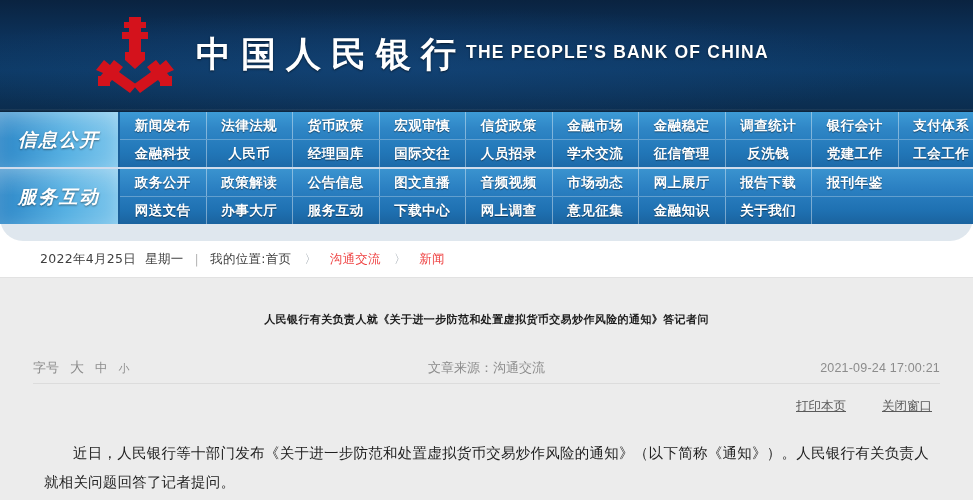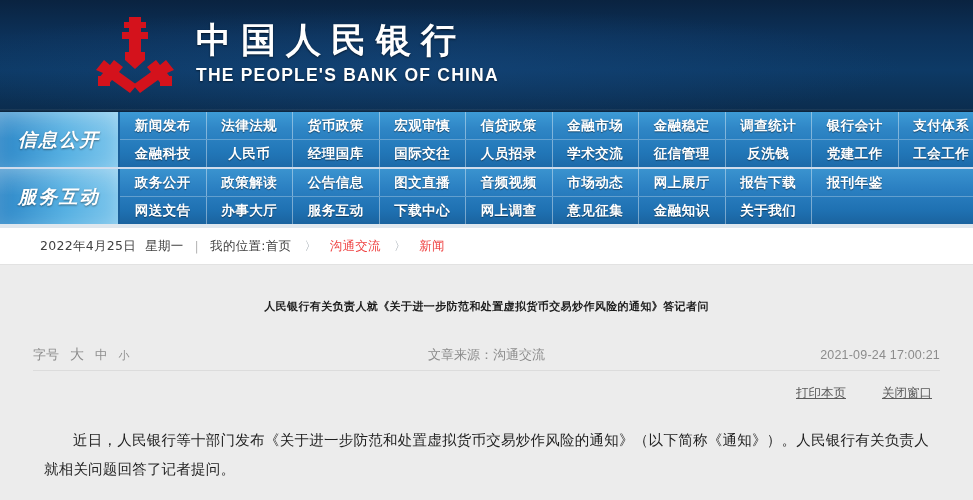--- a/index.html
+++ b/index.html
@@ -21,38 +21,38 @@
   }
   .masthead:after{
     content:"";position:absolute;left:0;right:0;bottom:0;height:3px;
     background:linear-gradient(180deg,rgba(255,255,255,.08),rgba(0,0,0,.25));
   }
   .brand{
     position:absolute;left:92px;top:14px;display:flex;align-items:center;gap:14px;
   }
   .emblem{position:relative;width:86px;height:80px;}
   .emblem svg{display:block;}
-  .brandtext{display:flex;flex-direction:column;justify-content:center;margin-left:4px;}
+  .brandtext{display:flex;flex-direction:row;justify-content:center;margin-left:4px;}
   .brand-cn{
     color:#ffffff;font-size:35px;line-height:1.05;font-weight:700;
     letter-spacing:10px;
     font-family:"DejaVu Sans","Liberation Sans",sans-serif;
     text-shadow:0 1px 2px rgba(0,0,0,.55);
     white-space:nowrap;
   }
   .brand-en{
     color:#ffffff;font-size:17.5px;font-weight:700;letter-spacing:1.2px;
     margin-top:6px;white-space:nowrap;
     font-family:"Liberation Sans",sans-serif;
     text-shadow:0 1px 2px rgba(0,0,0,.5);
   }
 
   
   .navwrap{
-    width:973px;background:#dfe7ee;padding-bottom:4px;
+    width:973px;background:#dfe7ee;padding-bottom:17px;border-radius:23px;
   }
   .navband{
     display:flex;width:973px;
   }
   .navband + .navband{border-top:2px solid #cfdced;}
   .navband.b1{
     background:linear-gradient(180deg,#3d9bd6 0%,#2f86c6 30%,#2277b8 72%,#1d6aa9 100%);
   }
   .navband.b2{
     background:linear-gradient(180deg,#3a93cf 0%,#2b80c2 35%,#1f71b2 75%,#1a639f 100%);

